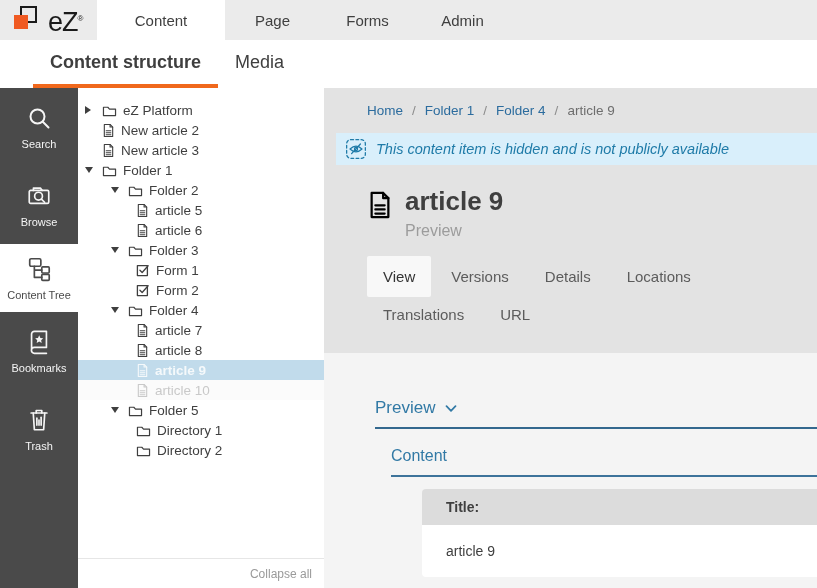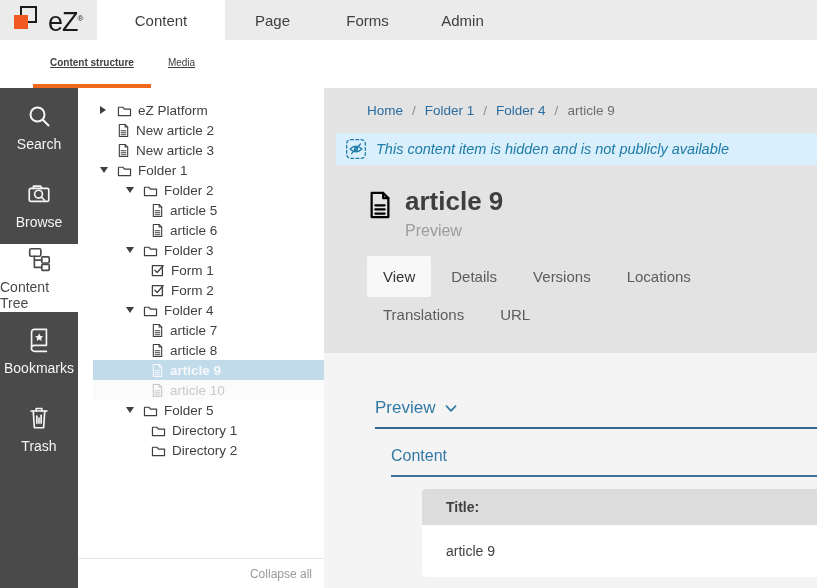--- a/index.html
+++ b/index.html
@@ -15,36 +15,36 @@
   .logo-orange{position:absolute;left:1px;top:12px;width:14px;height:14px;background:#f05a22;z-index:2;}
   .logo-text{font-size:27px;color:#1a1a1a;letter-spacing:-1px;line-height:34px;}
   .logo-reg{font-size:8px;vertical-align:super;color:#1a1a1a;}
   .top-tab{width:95px;display:flex;align-items:center;justify-content:center;
            font-size:15px;color:#3f3f3f;cursor:default;}
   .top-tab.active{width:128px;background:#ffffff;}
 
   
   .subnav{position:absolute;left:0;top:40px;width:817px;height:48px;background:#ffffff;
           display:flex;align-items:stretch;padding-left:33px;}
-  .subnav-tab{display:flex;align-items:center;padding:0 17px;font-size:10px;color:#3f3f3f;
-              border-bottom:4px solid transparent;text-decoration:underline;}
+  .subnav-tab{display:flex;align-items:center;padding:0 17px;font-size:18px;color:#3f3f3f;
+              border-bottom:4px solid transparent;}
   .subnav-tab.active{font-weight:bold;border-bottom-color:#f0681c;}
 
   
   .sidebar{position:absolute;left:0;top:88px;width:78px;height:500px;background:#4a4a4a;}
   .side-item{height:78px;display:flex;flex-direction:column;align-items:center;
              justify-content:center;color:#f5f5f5;}
-  .side-item .lbl{font-size:14px;margin-top:7px;}
+  .side-item .lbl{font-size:11px;margin-top:7px;}
   .side-item.active{background:#ffffff;color:#4a4a4a;height:68px;}
   .side-item svg{display:block;}
 
   
   .tree-panel{position:absolute;left:78px;top:88px;width:246px;height:500px;background:#ffffff;}
   .tree-rows{position:absolute;left:0;top:12px;right:0;}
-  .tree-row{height:20px;display:flex;align-items:center;font-size:13.5px;color:#3f3f3f;cursor:default;margin-left:15px;}
+  .tree-row{height:20px;display:flex;align-items:center;font-size:13.5px;color:#3f3f3f;cursor:default;}
   .tree-row .icn{margin-right:6px;flex:0 0 auto;}
   .tree-row.selected{background:#c1dbeb;color:#f5f9fb;font-weight:600;}
   .tree-row.hidden-item{background:#fbfbfb;color:#c9c9c9;}
   .exp{flex:0 0 18px;width:18px;display:flex;align-items:center;}
   .exp::before{content:"";display:block;margin-left:1px;}
   .exp.collapsed::before{border-left:6px solid #3f3f3f;border-top:4px solid transparent;border-bottom:4px solid transparent;}
   .exp.expanded::before{border-top:6px solid #3f3f3f;border-left:4px solid transparent;border-right:4px solid transparent;}
   .tree-footer{position:absolute;left:0;right:0;bottom:0;height:30px;background:#fff;
                border-top:1px solid #e6e6e6;display:flex;align-items:center;justify-content:flex-end;
                padding-right:12px;font-size:12px;color:#9a9a9a;}
@@ -338,22 +338,22 @@
             <line x1="4.5" y1="12.6" x2="9.5" y2="12.6"></line>
           </svg>
         <div>
           <div class="page-title">article 9</div>
           <div class="page-subtitle">Preview</div>
         </div>
       </div>
       <div class="tabs">
         <div class="tab-row" id="tabs-row1">
             <div class="tab active">View</div>
+            <div class="tab">Versions</div>
             <div class="tab">Details</div>
-            <div class="tab">Versions</div>
             <div class="tab">Locations</div>
           </div>
         <div class="tab-row second" id="tabs-row2">
             <div class="tab">Translations</div>
             <div class="tab">URL</div>
           </div>
       </div>
     </div>
 
     <div class="content">

